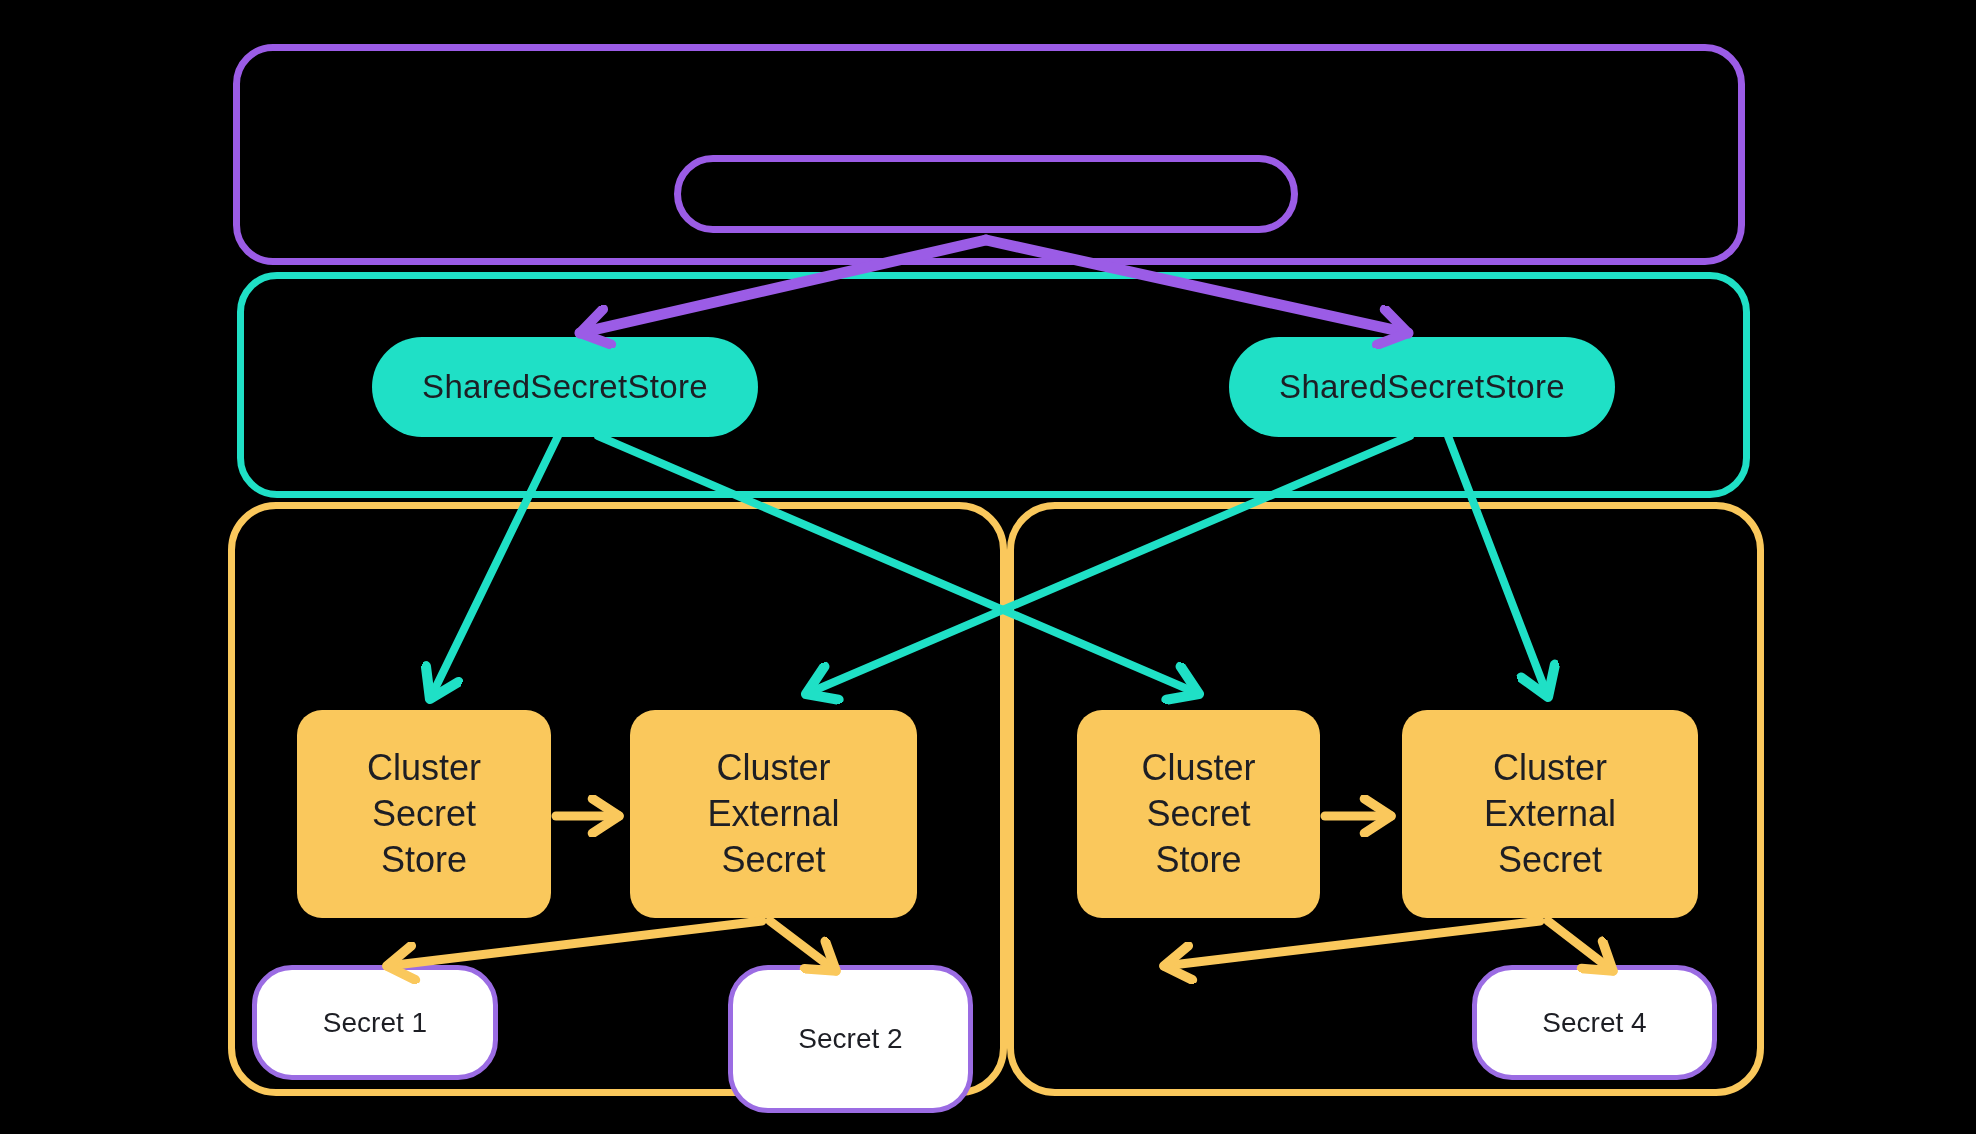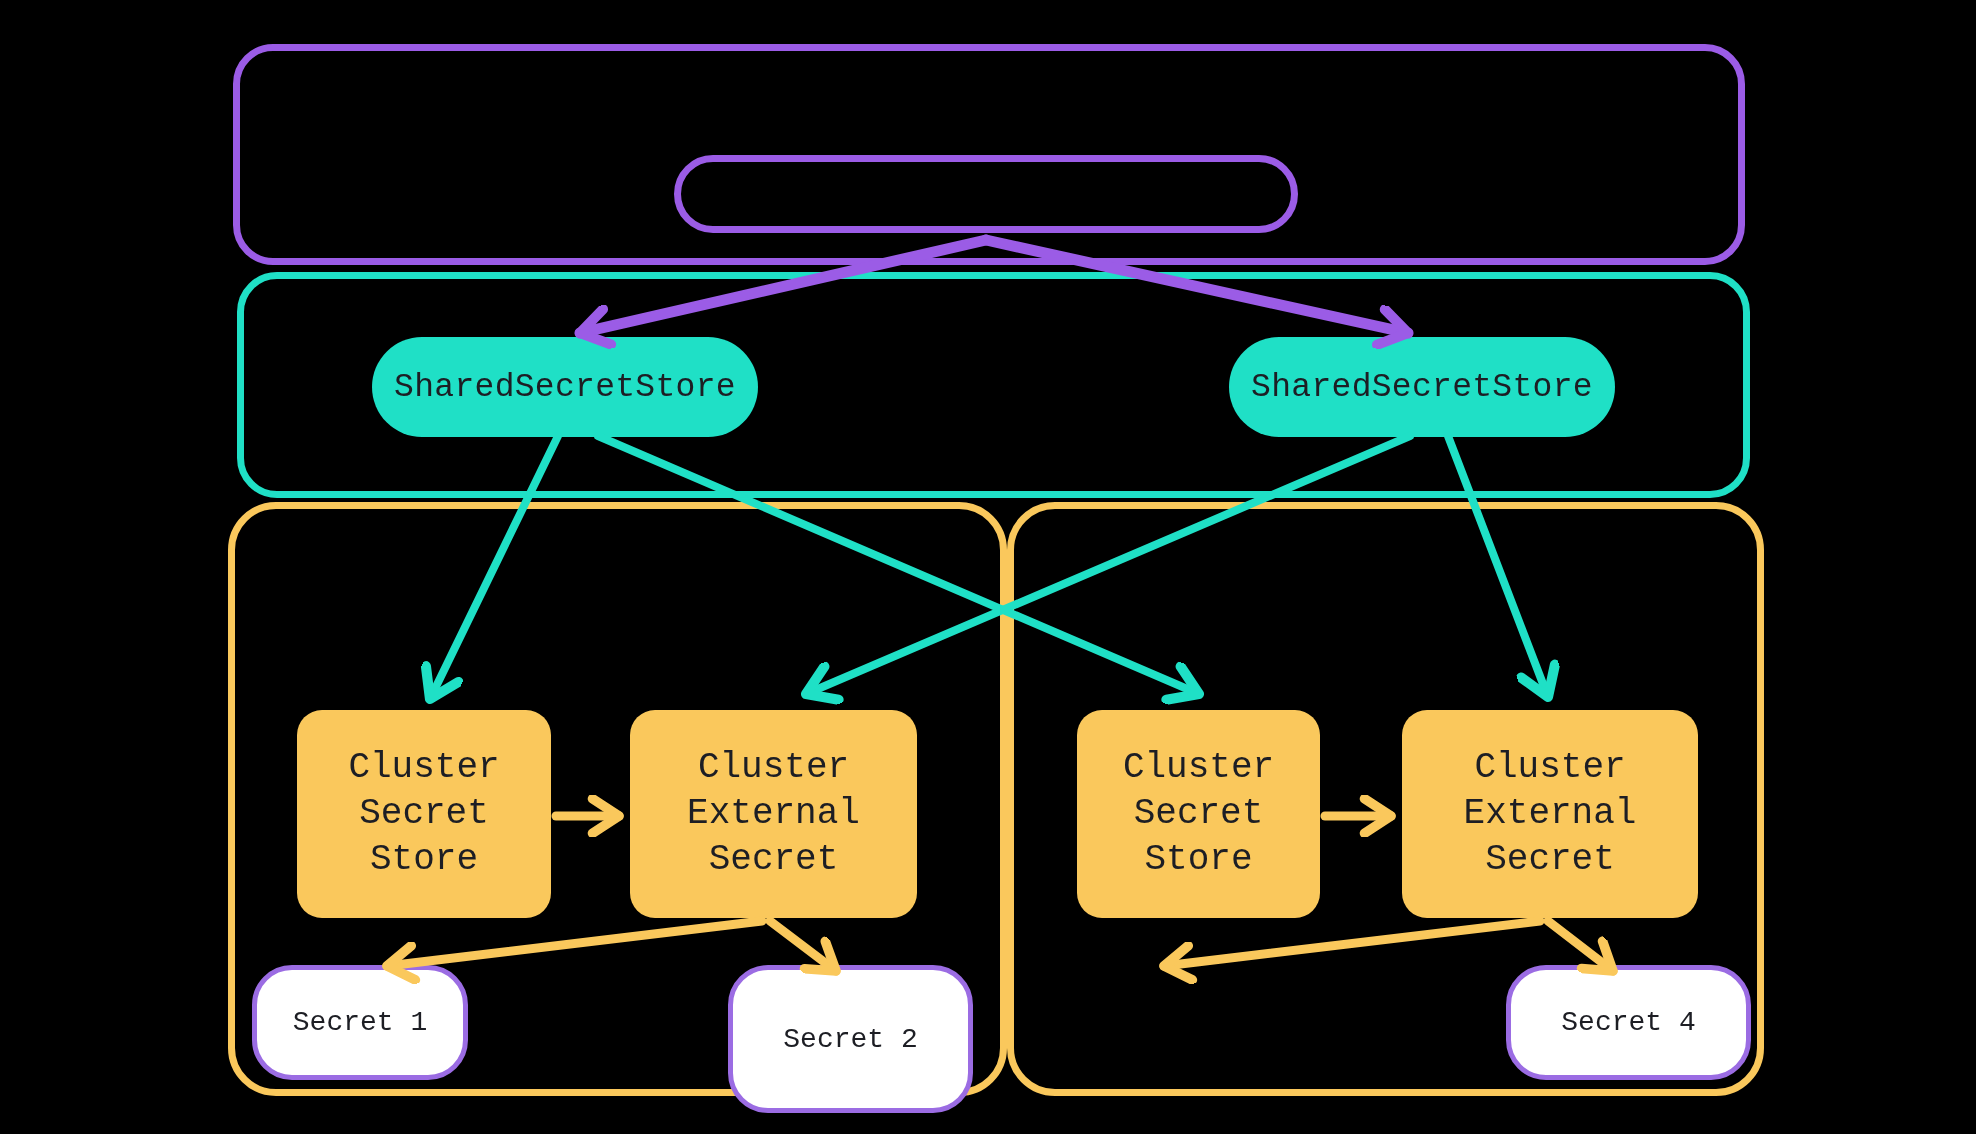--- a/index.html
+++ b/index.html
@@ -10,21 +10,21 @@
     --secret-border:#9b6ce3;
     --secret-fill:#ffffff;
     --text:#1d1e24;
   }
   html,body{margin:0;padding:0;background:var(--background);}
   .canvas{
     position:relative;
     width:1976px;height:1134px;
     background:var(--background);
     overflow:hidden;
-    font-family:Liberation Mono, monospace;
+    font-family:Liberation Sans, sans-serif;
     color:var(--text);
   }
   .abs{position:absolute;box-sizing:border-box;}
   .container{border:7px solid;border-radius:40px;background:transparent;}
   .container.purple{border-color:var(--purple);}
   .container.teal{border-color:var(--teal);}
   .container.orange{border-color:var(--orange);border-radius:48px;}
   .inner-pill{border:7px solid var(--purple);border-radius:44px;background:transparent;}
   .node{
     display:flex;align-items:center;justify-content:center;
@@ -89,27 +89,27 @@
     <span class="node-label">Cluster
 Secret
 Store</span>
   </div>
   <div class="abs node orange-box" style="left:1402px;top:710px;width:296px;height:208px;">
     <span class="node-label">Cluster
 External
 Secret</span>
   </div>
 
-  <div class="abs node secret-box" style="left:252px;top:965px;width:216px;height:115px;">
+  <div class="abs node secret-box" style="left:252px;top:965px;width:246px;height:115px;">
     <span class="node-label">Secret 1</span>
   </div>
   <div class="abs node secret-box" style="left:728px;top:965px;width:245px;height:148px;">
     <span class="node-label">Secret 2</span>
   </div>
-  <div class="abs node secret-box" style="left:1506px;top:965px;width:245px;height:115px;">
+  <div class="abs node secret-box" style="left:1472px;top:965px;width:245px;height:115px;">
     <span class="node-label">Secret 4</span>
   </div>
 
   <svg class="edges" width="1976" height="1134" viewBox="0 0 1976 1134">
     <defs>
       <marker id="ah-purple" viewBox="0 0 10 10" refX="8.3" refY="5" markerWidth="44" markerHeight="44" markerUnits="userSpaceOnUse" orient="auto">
         <path class="ah purple" d="M2,0.9 L8.3,5 L2,9.1"></path>
       </marker>
       <marker id="ah-teal" viewBox="0 0 10 10" refX="8.3" refY="5" markerWidth="44" markerHeight="44" markerUnits="userSpaceOnUse" orient="auto">
         <path class="ah teal" d="M2,0.9 L8.3,5 L2,9.1"></path>

